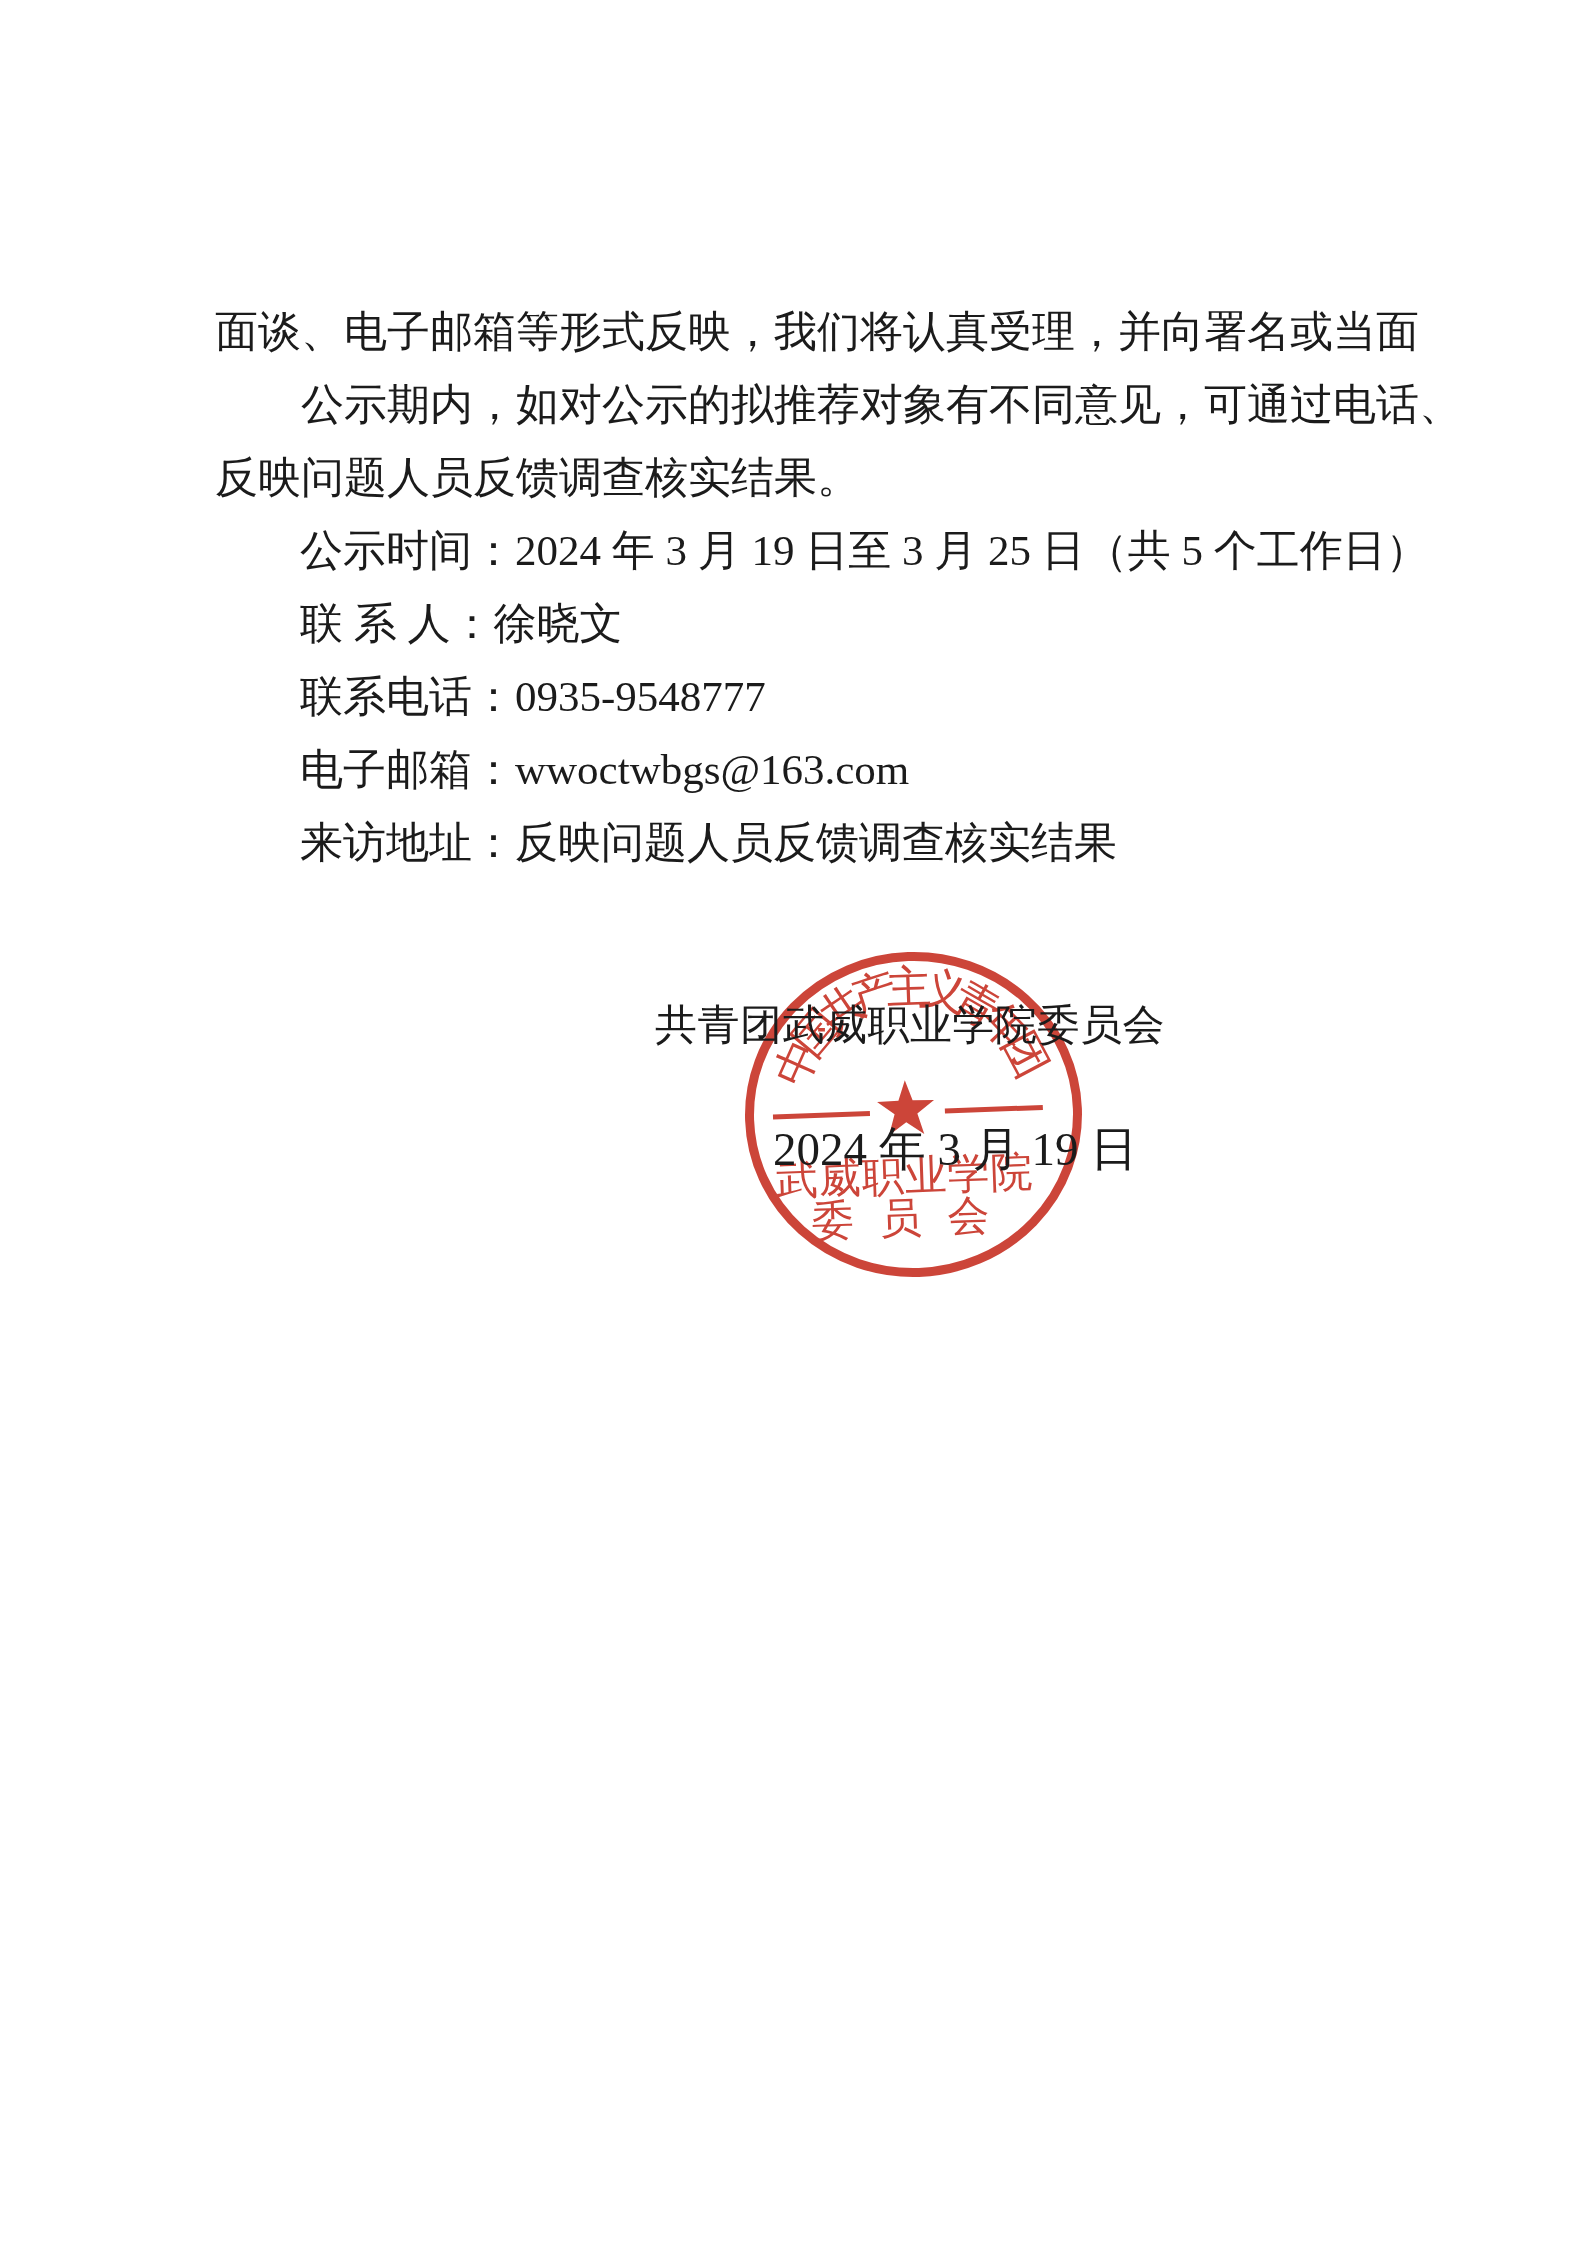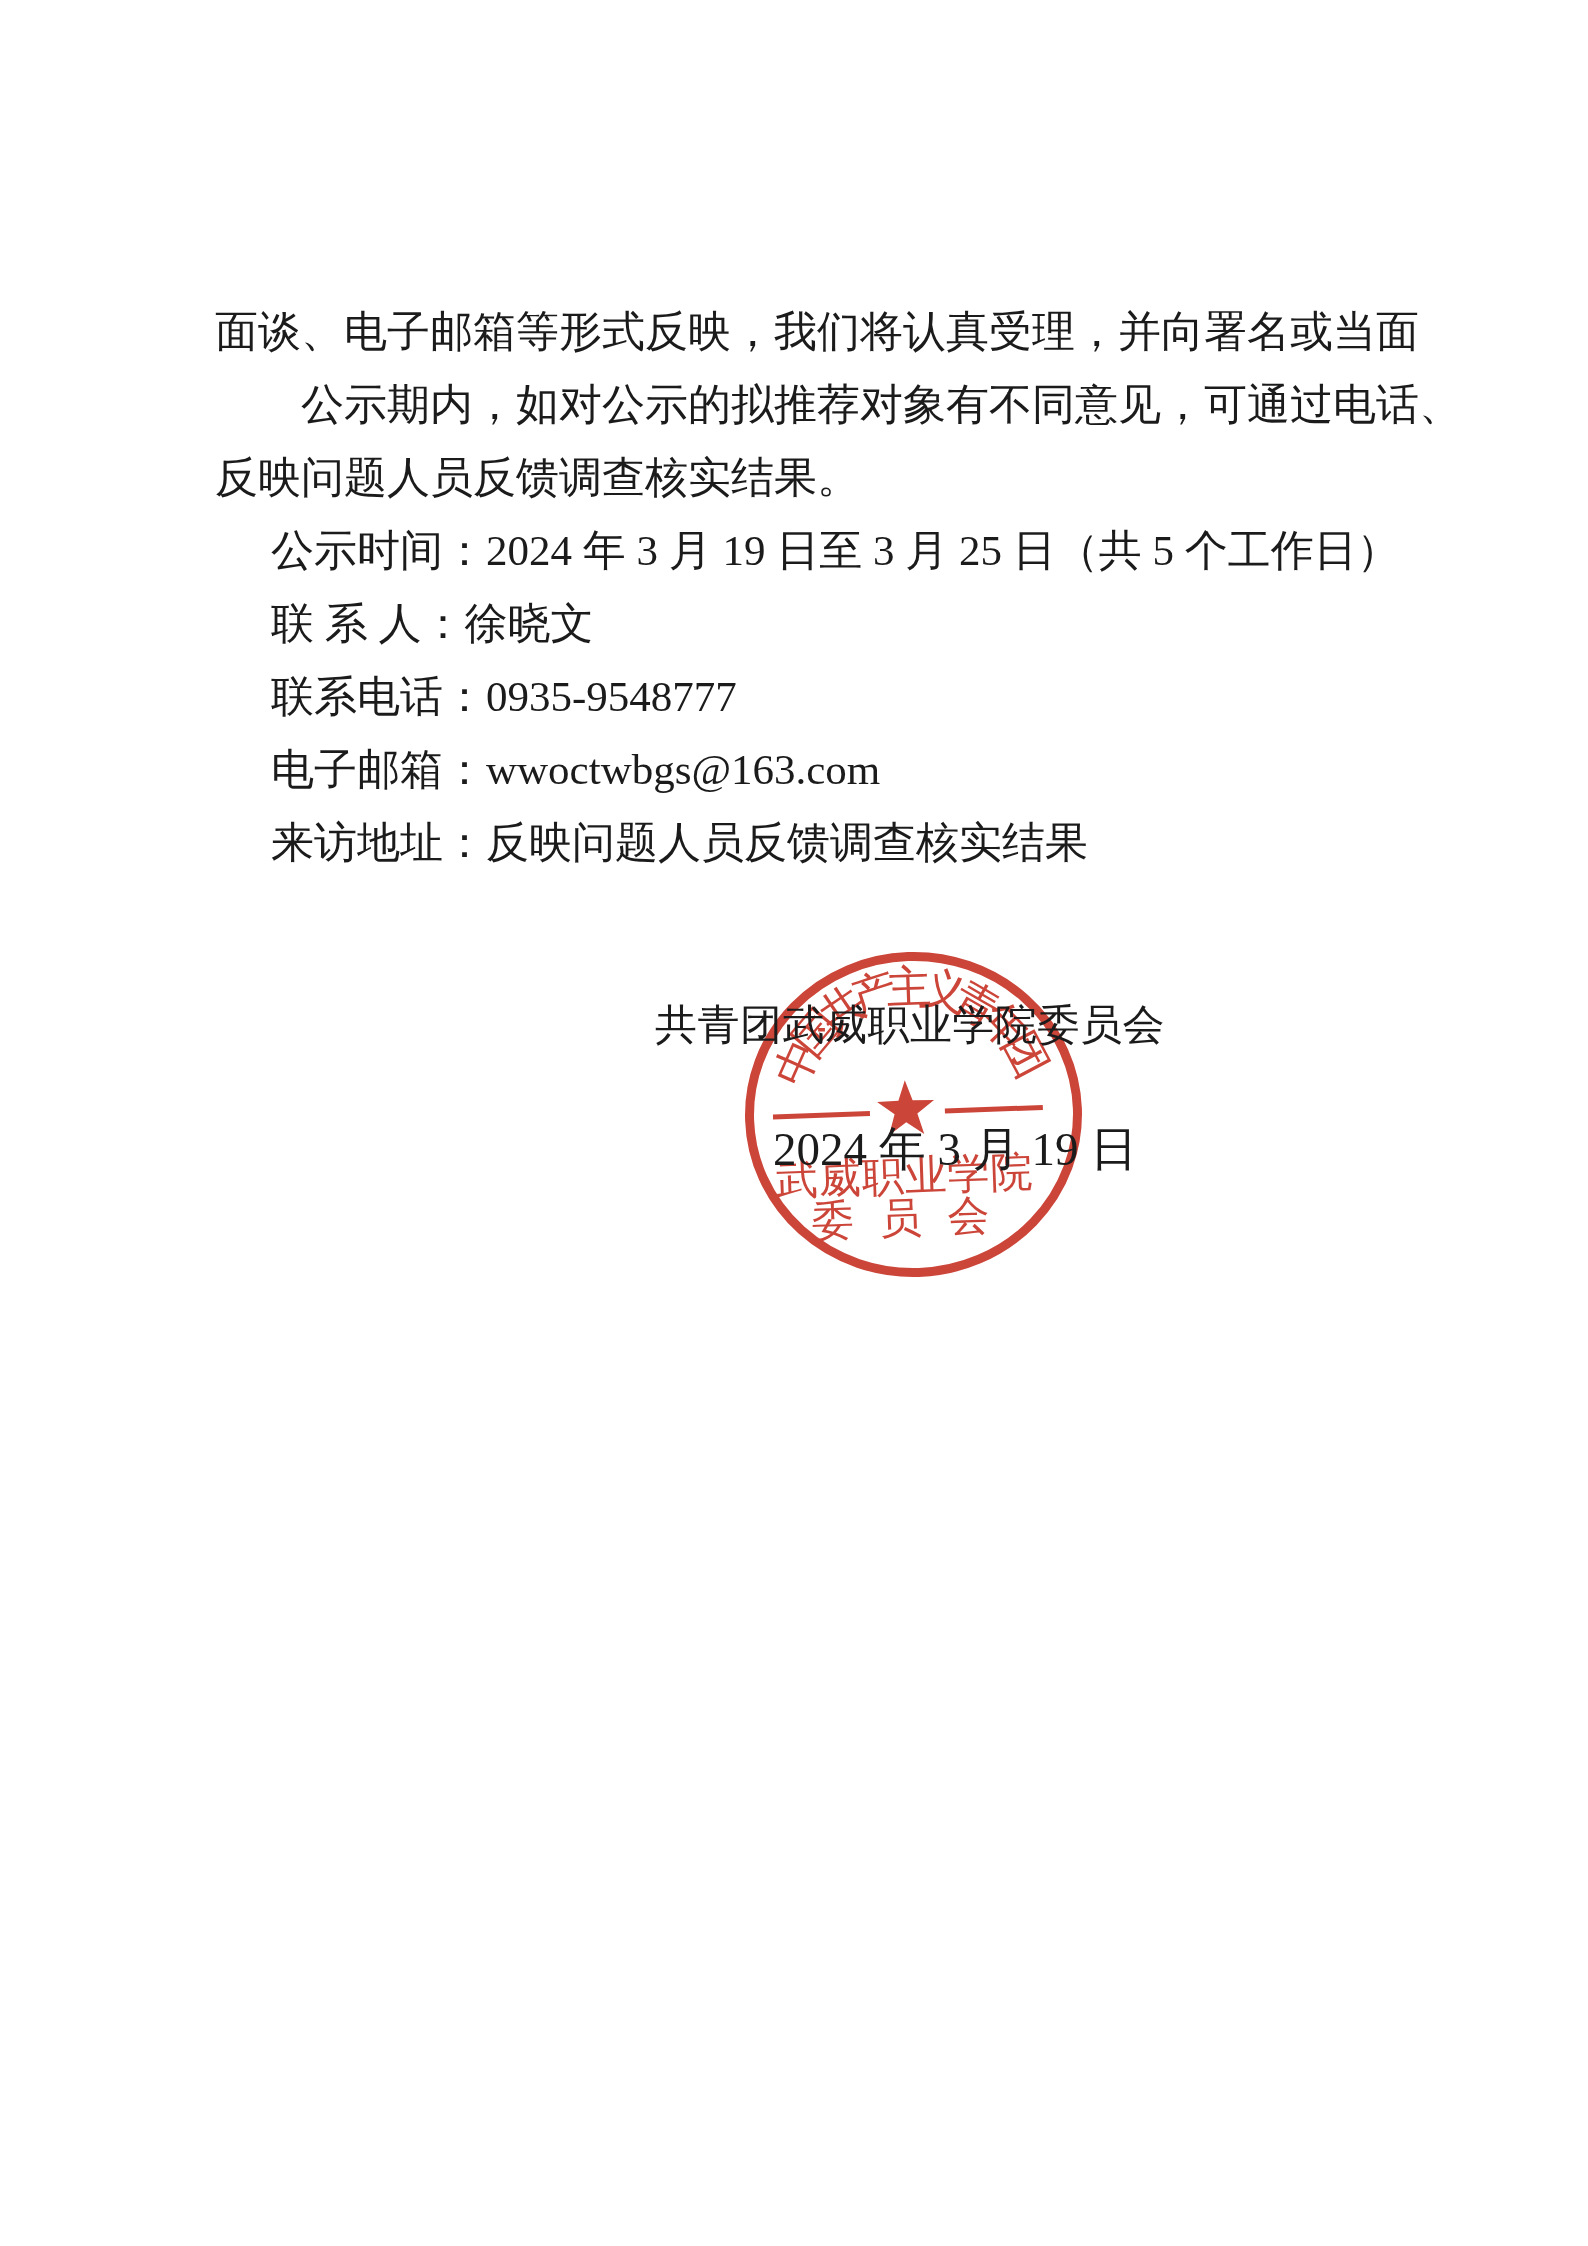--- a/index.html
+++ b/index.html
@@ -13,21 +13,21 @@
   }
   .body-text{
     position:absolute;
     left:215px;top:295px;
     width:1215px;
     font-size:43px;
     line-height:73px;
   }
   .para-line{margin:0;white-space:nowrap;}
   .para-indent{text-indent:86px;}
-  .details{margin-left:56px;}
+  .details{margin-left:85px;}
   .detail-row{margin:0;white-space:nowrap;}
   .sig-org{
     position:absolute;left:600px;top:1004px;width:620px;
     text-align:center;font-size:42px;line-height:1;
     letter-spacing:0.5px;z-index:2;
   }
   .sig-date{
     position:absolute;left:640px;top:1126px;width:630px;
     text-align:center;font-size:47px;line-height:1;z-index:2;
   }

